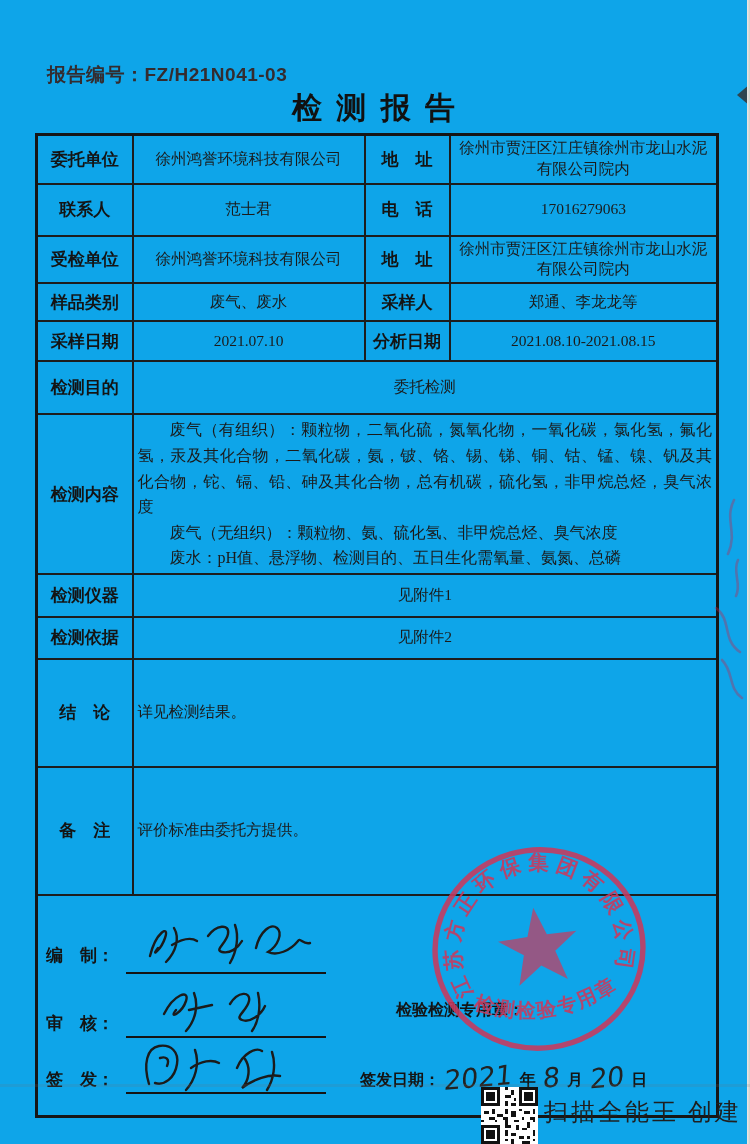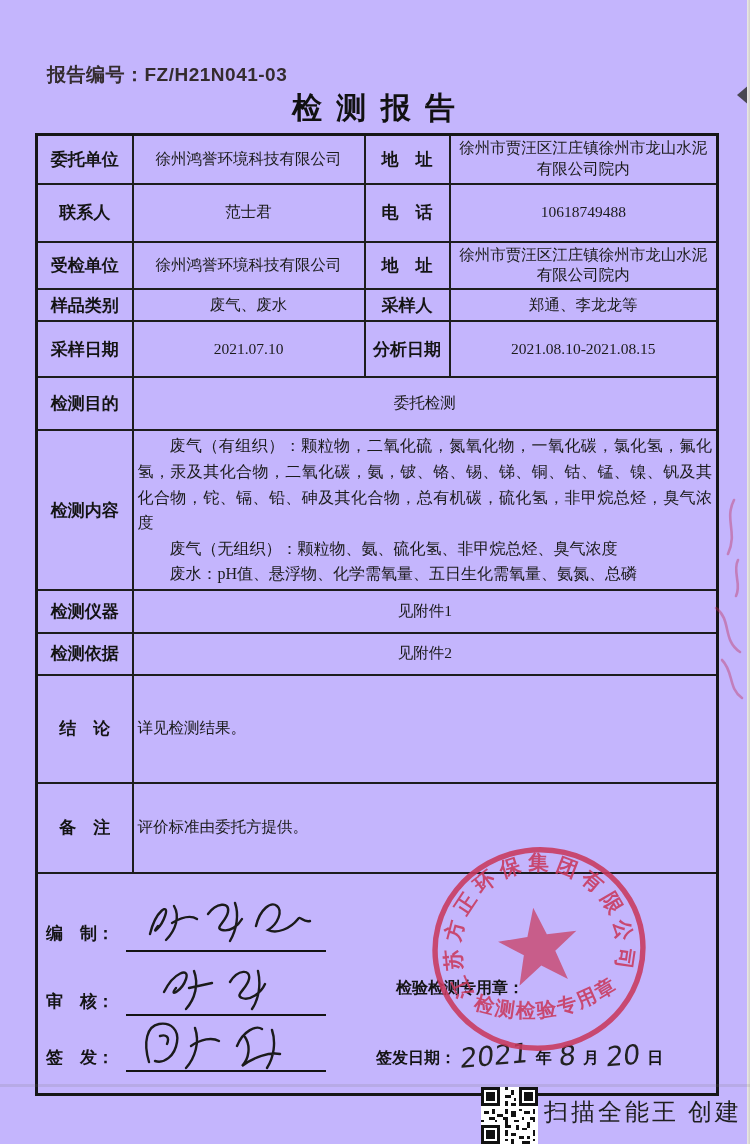--- a/index.html
+++ b/index.html
@@ -1,18 +1,18 @@
 <!DOCTYPE html>
 <html><head>
 <meta charset="utf-8">
 <style>
   html,body{margin:0;padding:0;background:#ffffff;}
   .page{
     position:relative;width:750px;height:1144px;overflow:hidden;
-    background:#c4b5fd;
+    background:#0ea5e9;
     font-family:"Liberation Sans",sans-serif;
     color:#1c1c1c;
   }
   
   .report-no{position:absolute;left:47px;top:62px;font-size:19px;font-weight:600;
     color:#342c2f;letter-spacing:.5px;}
   .page-info{position:absolute;left:540px;top:68px;font-size:18px;font-weight:700;
     color:#171717;letter-spacing:1px;}
   .doc-title{position:absolute;left:0;right:0;top:88px;text-align:center;
     font-size:30px;font-weight:700;color:#111;letter-spacing:3px;}
@@ -33,21 +33,21 @@
   td.content-cell p{margin:0;text-indent:2em;text-align:justify;}
   td.leftval{font-family:"Liberation Serif",serif;font-size:15.5px;text-align:left;
     padding-left:26px;color:#1b1b1b;border-radius:8px;}
   
   td.sig-cell{position:relative;padding:0;}
   .sig-label{position:absolute;font-size:17px;font-weight:700;color:#141414;white-space:pre;}
   .sig-underline{position:absolute;height:0;border-bottom:2px solid #141414;}
   .sig-svg{position:absolute;}
   .sig-svg path{stroke:#1b1b1b;stroke-width:2.4;fill:none;stroke-linecap:round;}
   .seal-caption{position:absolute;left:322px;top:104px;font-size:16px;font-weight:700;color:#141414;margin-left:36px;}
-  .date-line{position:absolute;left:322px;top:164px;display:flex;align-items:baseline;margin-left:16px;}
+  .date-line{position:absolute;left:322px;top:164px;display:flex;align-items:baseline;}
   .date-label{font-size:16px;font-weight:700;color:#141414;}
   .date-unit{font-size:16px;font-weight:700;color:#141414;margin:0 3px;}
   .hand{font-family:"DejaVu Sans",sans-serif;font-size:27px;color:#222;
     transform:rotate(-5deg) skewX(-9deg);display:inline-block;margin:0 4px;position:relative;top:2px;}
   
   .stamp{position:absolute;left:424px;top:840px;width:230px;height:218px;opacity:.88;}
   
   .qr{position:absolute;left:481px;top:1087px;width:57px;height:57px;}
   .scan-note{position:absolute;left:544px;top:1096px;font-family:"Liberation Serif",serif;
     font-size:24px;color:#1f1f1f;letter-spacing:3px;}
@@ -75,69 +75,69 @@
         <col style="width:85px">
         <col style="width:268px">
       </colgroup>
     <tbody>
     <tr style="height:49px">
       <td class="lbl">委托单位</td>
       <td class="val">徐州鸿誉环境科技有限公司</td>
       <td class="lbl">地　址</td>
       <td class="val">徐州市贾汪区江庄镇徐州市龙山水泥有限公司院内</td>
     </tr>
-    <tr style="height:58px">
+    <tr style="height:52px">
       <td class="lbl">联系人</td>
       <td class="val">范士君</td>
       <td class="lbl">电　话</td>
-      <td class="val">10618749488</td>
+      <td class="val">17016279063</td>
     </tr>
     <tr style="height:43px">
       <td class="lbl">受检单位</td>
       <td class="val">徐州鸿誉环境科技有限公司</td>
       <td class="lbl">地　址</td>
       <td class="val">徐州市贾汪区江庄镇徐州市龙山水泥有限公司院内</td>
     </tr>
-    <tr style="height:32px">
+    <tr style="height:38px">
       <td class="lbl">样品类别</td>
       <td class="val">废气、废水</td>
       <td class="lbl">采样人</td>
       <td class="val">郑通、李龙龙等</td>
     </tr>
-    <tr style="height:56px">
+    <tr style="height:40px">
       <td class="lbl">采样日期</td>
       <td class="val">2021.07.10</td>
       <td class="lbl">分析日期</td>
       <td class="val">2021.08.10-2021.08.15</td>
     </tr>
     <tr style="height:53px">
       <td class="lbl">检测目的</td>
       <td class="val" colspan="3">委托检测</td>
     </tr>
     <tr style="height:135px">
       <td class="lbl">检测内容</td>
       <td class="content-cell" colspan="3">
         <p>废气（有组织）：颗粒物，二氧化硫，氮氧化物，一氧化碳，氯化氢，氟化氢，汞及其化合物，二氧化碳，氨，铍、铬、锡、锑、铜、钴、锰、镍、钒及其化合物，铊、镉、铅、砷及其化合物，总有机碳，硫化氢，非甲烷总烃，臭气浓度</p>
         <p>废气（无组织）：颗粒物、氨、硫化氢、非甲烷总烃、臭气浓度</p>
-        <p>废水：pH值、悬浮物、化学需氧量、五日生化需氧量、氨氮、总磷</p>
+        <p>废水：pH值、悬浮物、检测目的、五日生化需氧量、氨氮、总磷</p>
       </td>
     </tr>
     <tr style="height:43px">
       <td class="lbl">检测仪器</td>
       <td class="val" colspan="3">见附件1</td>
     </tr>
     <tr style="height:42px">
       <td class="lbl">检测依据</td>
       <td class="val" colspan="3">见附件2</td>
     </tr>
     <tr style="height:108px">
       <td class="lbl">结　论</td>
       <td class="leftval" colspan="3">详见检测结果。</td>
     </tr>
-    <tr style="height:90px">
+    <tr style="height:128px">
       <td class="lbl">备　注</td>
       <td class="leftval" colspan="3">评价标准由委托方提供。</td>
     </tr>
     <tr style="height:222px">
       <td class="sig-cell" colspan="4">
         <span class="sig-label" style="left:8px;top:48px">编　制：</span>
         <div class="sig-underline" style="left:88px;top:76px;width:200px"></div>
         <svg class="sig-svg" style="left:100px;top:22px;width:180px;height:54px" viewBox="0 0 180 54">
           <title>刘春勃</title>
           <path d="M12 38 C18 14 32 6 27 20 C23 32 12 40 20 30"></path>

